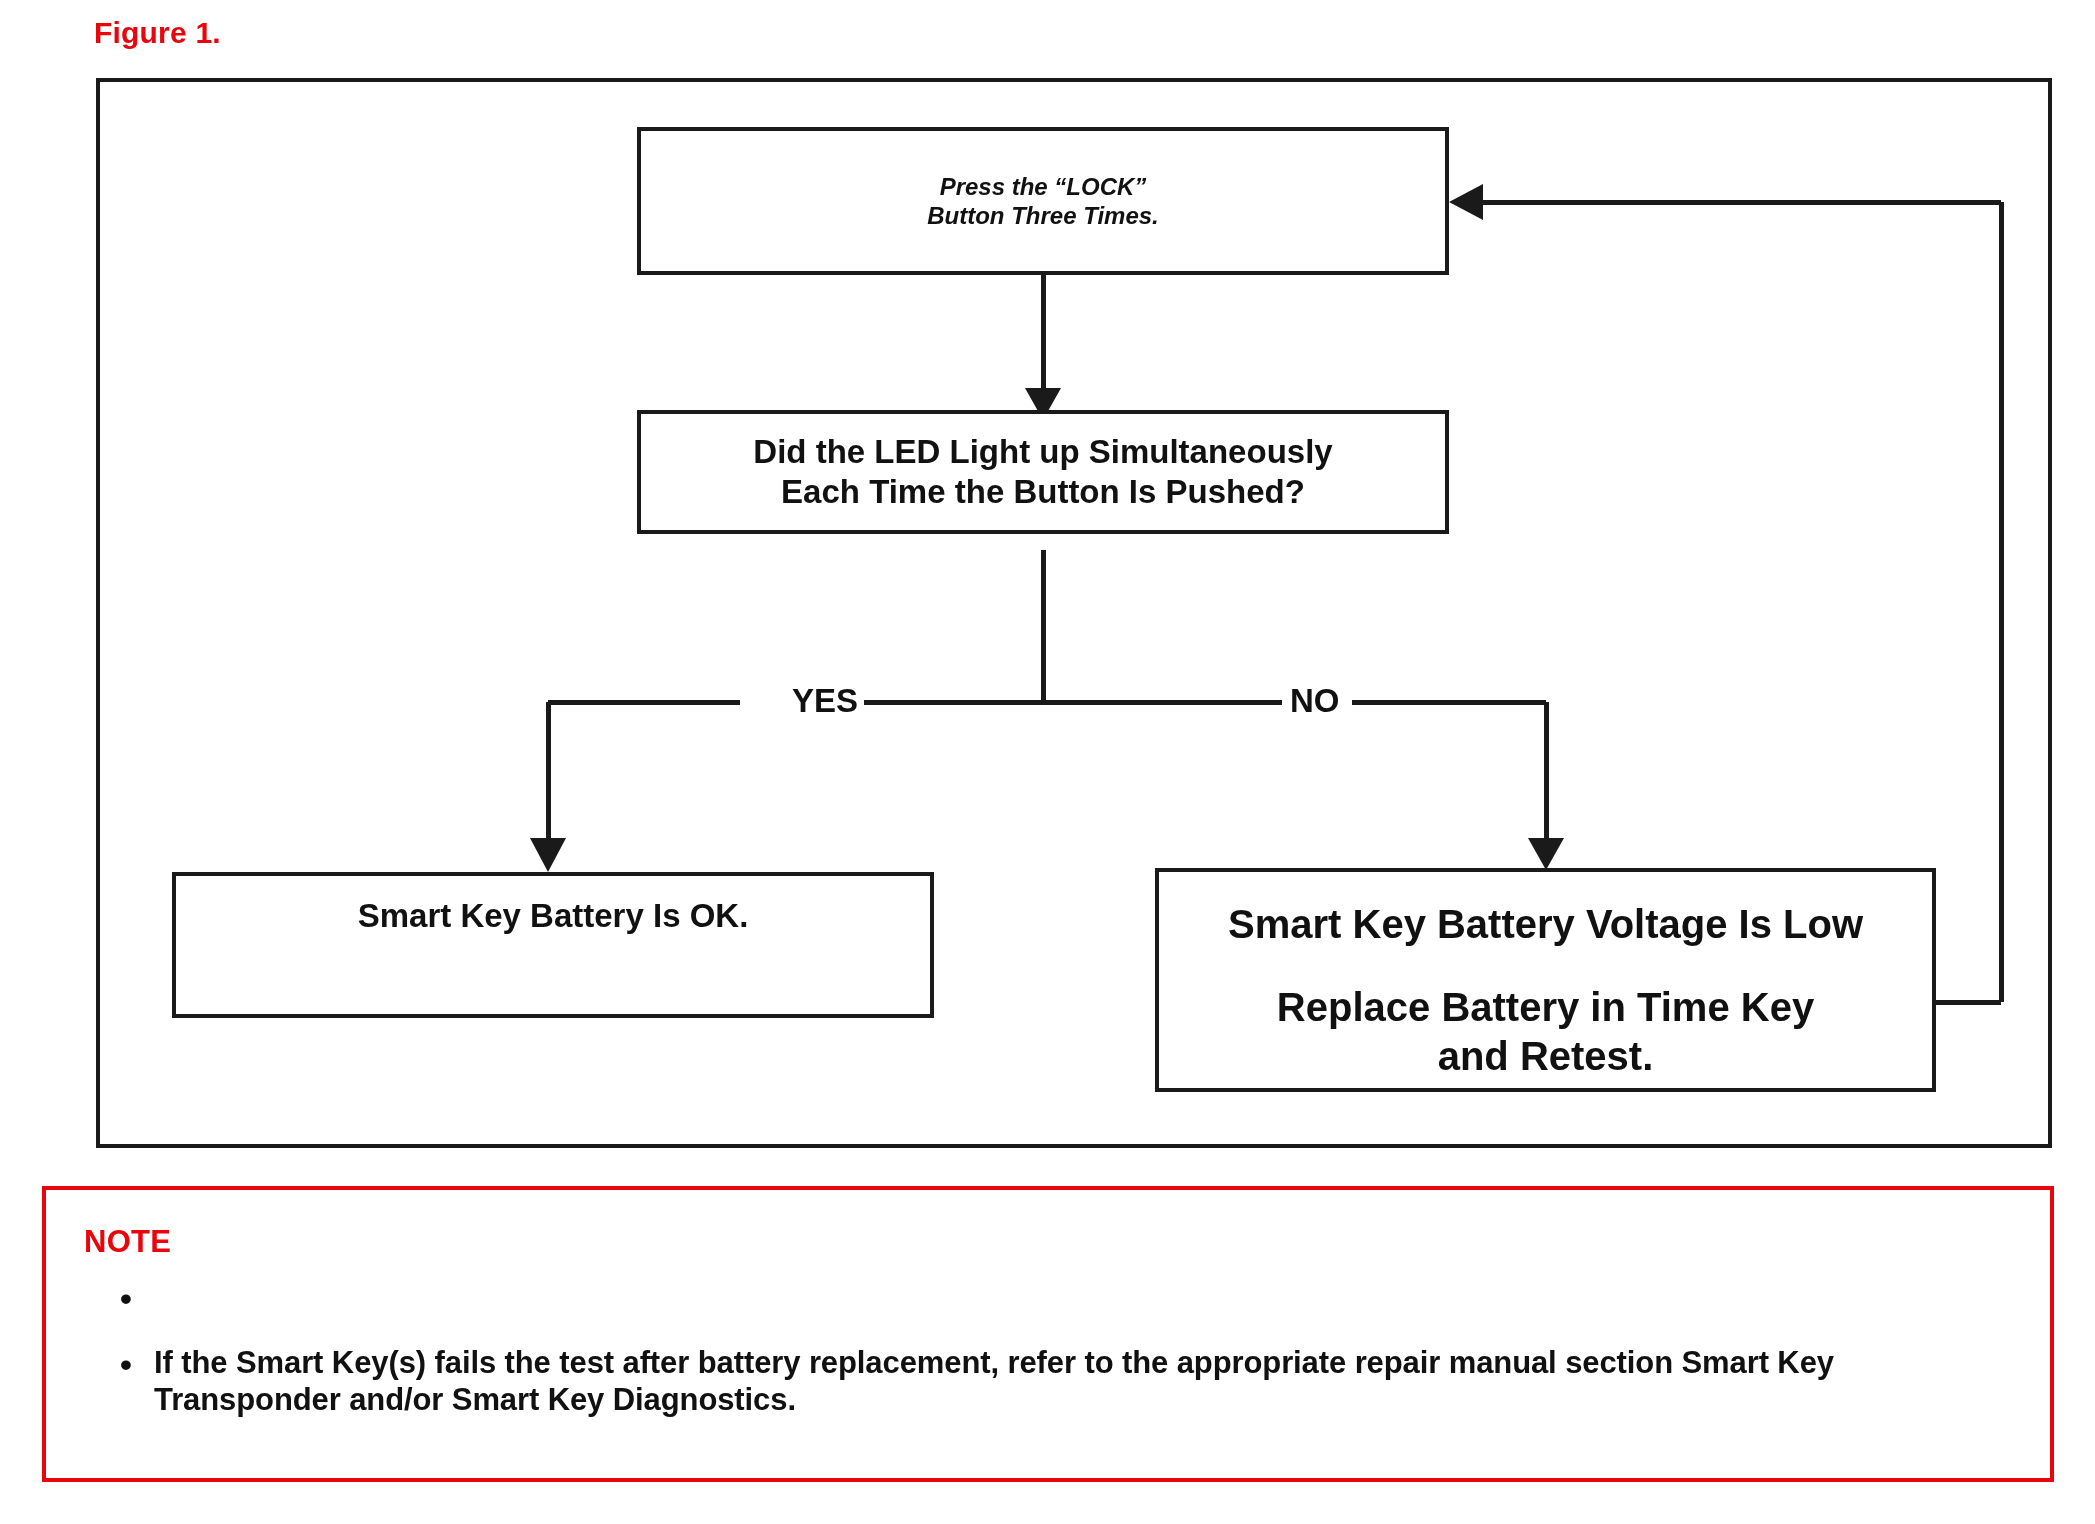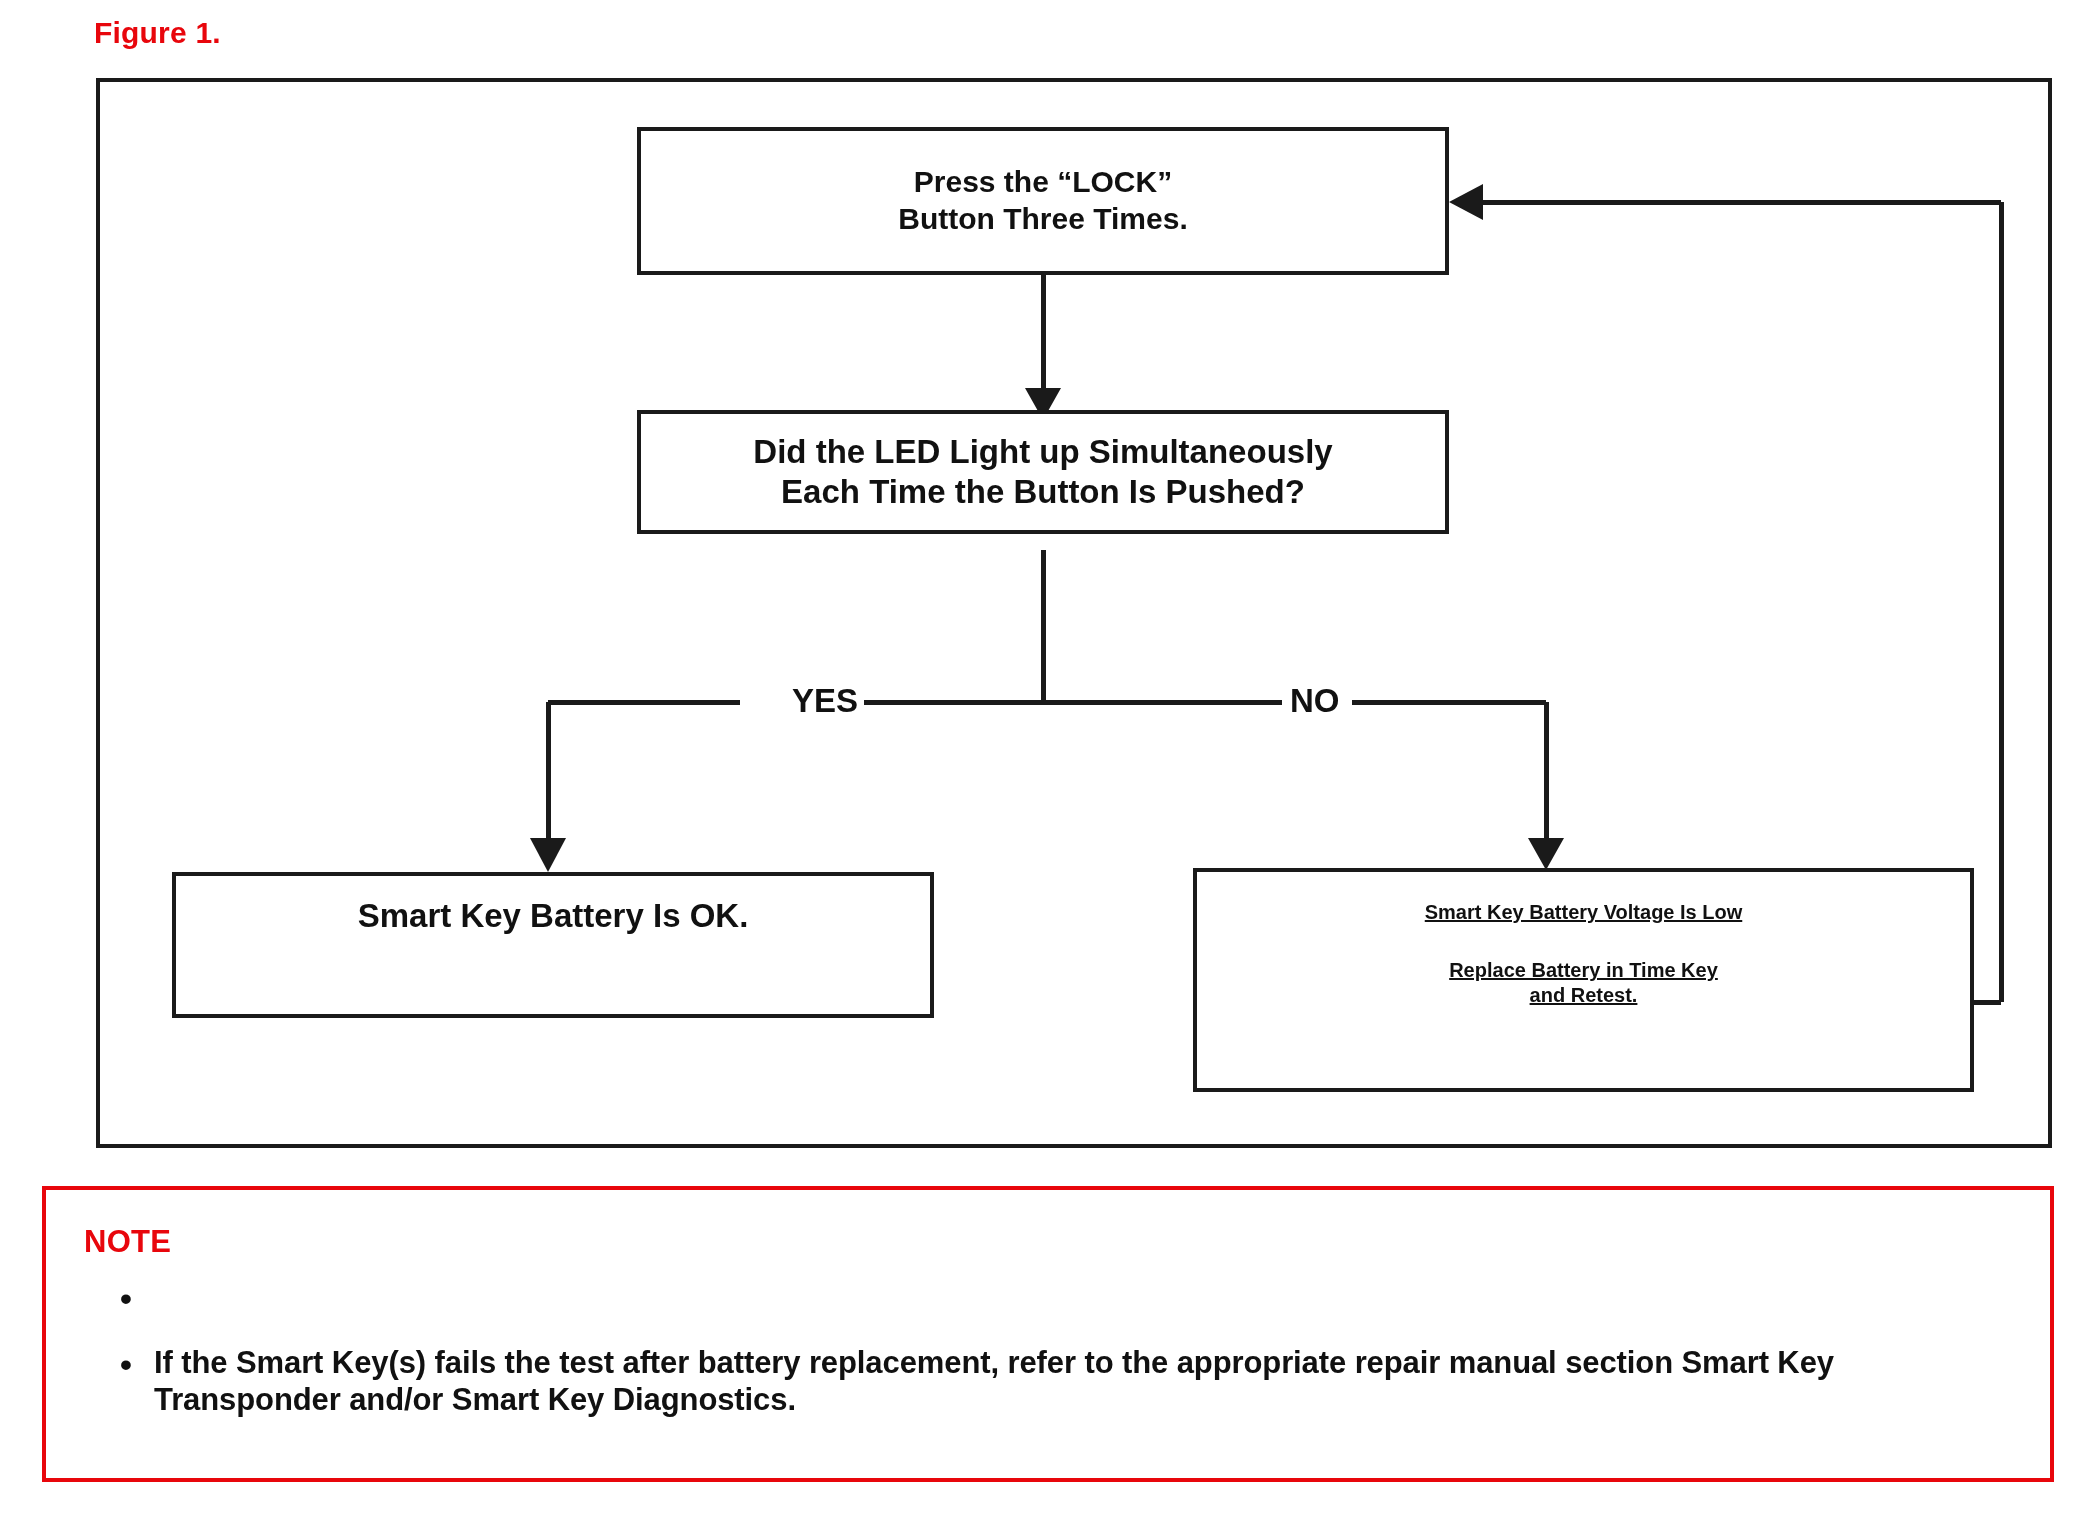--- a/index.html
+++ b/index.html
@@ -61,38 +61,38 @@
     justify-content: center;
     text-align: center;
     color: #111111;
     font-weight: bold;
     line-height: 1.22;
   }
   .flow-box .ln { display: block; white-space: nowrap; }
 
   #box-press-lock {
     left: 637px; top: 127px; width: 812px; height: 148px;
-    font-size: 30px;
+    font-size: 24px;
+    font-style: italic;
   }
   #box-led-question {
     left: 637px; top: 410px; width: 812px; height: 124px;
     font-size: 33px;
   }
   #box-battery-ok {
     left: 172px; top: 872px; width: 762px; height: 146px;
     font-size: 33px;
     justify-content: flex-start;
     padding-top: 20px;
   }
   #box-battery-low {
-    left: 1193px; top: 868px; width: 781px; height: 224px;
-    font-size: 20px;
+    left: 1155px; top: 868px; width: 781px; height: 224px;
+    font-size: 40px;
     justify-content: flex-start;
     padding-top: 28px;
-    text-decoration: underline;
   }
   #box-battery-low .spacer { display: block; height: 34px; }
 
   
   .branch-label {
     position: absolute;
     font-size: 33px;
     font-weight: bold;
     color: #111111;
     background: #ffffff;

